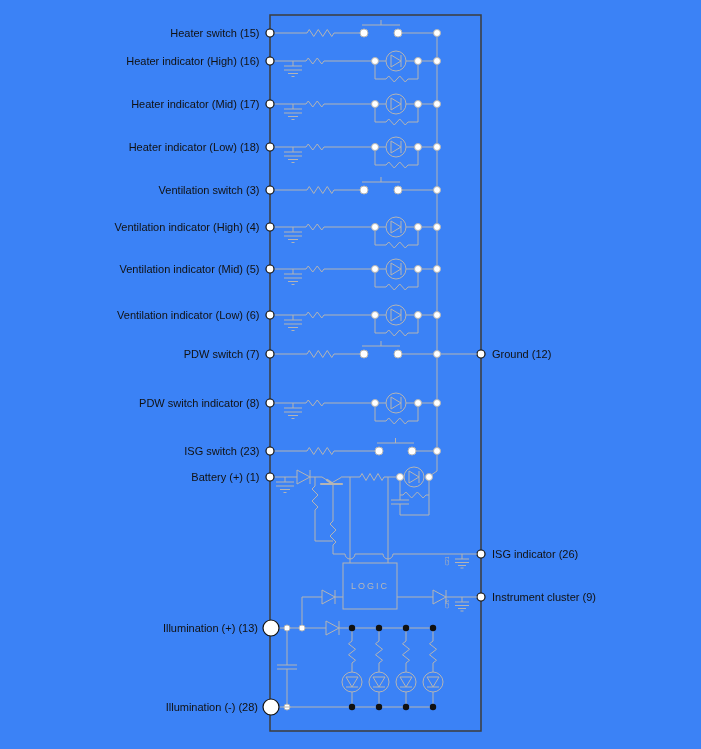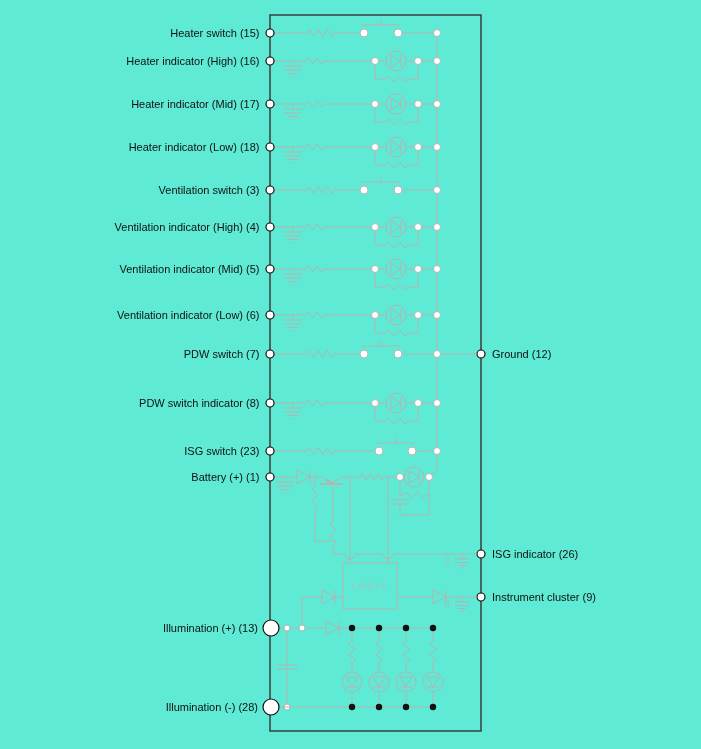--- a/index.html
+++ b/index.html
@@ -1,19 +1,19 @@
 <!DOCTYPE html>
 <html style="--circuit: #b4b4b4; --frame: #3d3d3d; --ink: #111111; --logic: #b8b8b8;"><head>
 <meta charset="utf-8">
 <style>
   :root{
     --circuit:#b4b4b4; --frame:#3d3d3d; --ink:#111111; --logic:#b8b8b8;
   }
   html,body{margin:0;padding:0;background:#ffffff;}
-  .stage{position:relative;width:701px;height:749px;background:#5eead4;overflow:hidden;}
+  .stage{position:relative;width:701px;height:749px;background:#3b82f6;overflow:hidden;}
   svg{display:block;}
   .w{stroke:var(--circuit);fill:none;stroke-width:1;}
   .thick{stroke:var(--circuit);fill:none;stroke-width:2.2;stroke-linecap:round;}
   .f{stroke:var(--frame);fill:none;stroke-width:1.5;}
   .term{stroke:var(--ink);fill:#ffffff;stroke-width:1.2;}
   .node{stroke:var(--circuit);fill:#ffffff;stroke-width:1;}
   .dot{fill:var(--ink);stroke:none;}
   text.lbl{font-family:"Liberation Sans",sans-serif;font-size:11px;fill:var(--ink);}
   text.logic{font-family:"Liberation Sans",sans-serif;font-size:9px;fill:var(--logic);letter-spacing:2px;}
   text.ref{font-family:"Liberation Sans",sans-serif;font-size:5px;fill:var(--circuit);}

